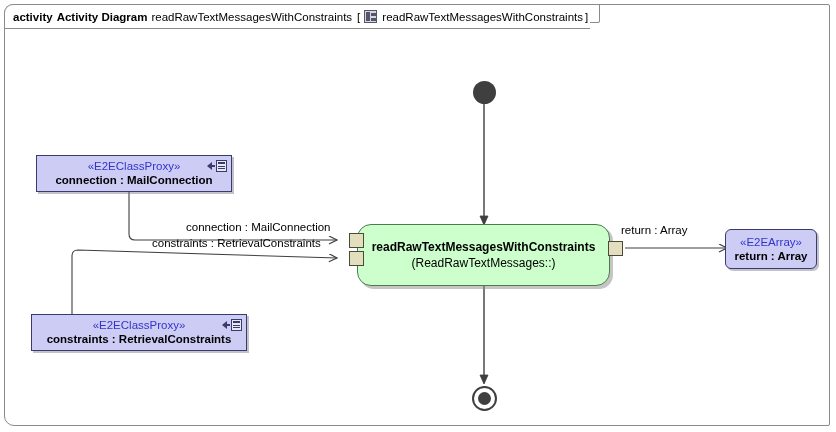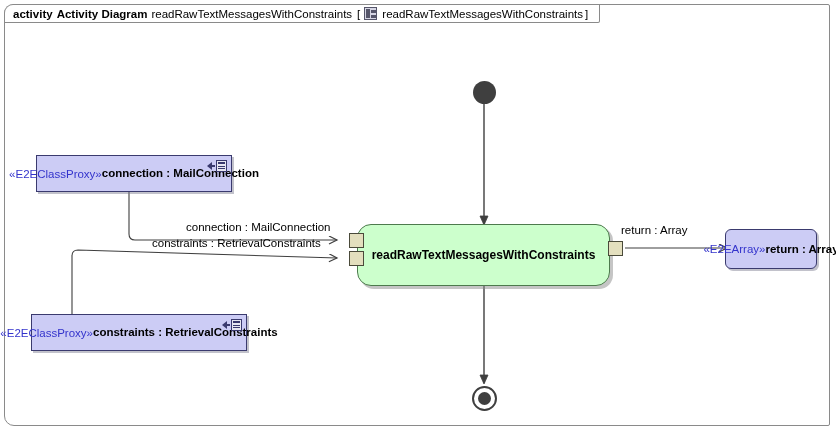--- a/index.html
+++ b/index.html
@@ -31,21 +31,21 @@
     background:
       radial-gradient(circle, #9a9a9a 0.6px, transparent 0.7px) 0 0 / 12px 12px;
     background-color: #ffffff;
   }
 
   
   .frame-header {
     position: absolute;
     left: 4px;
     top: 4px;
-    height: 19px;
+    height: 25px;
     box-sizing: border-box;
     background: #ffffff;
     border: 1px solid #8a8a8a;
     border-top-left-radius: 9px;
     border-right: none;
     display: flex;
     align-items: center;
     padding: 0 0 0 8px;
     white-space: nowrap;
     font-size: 11.5px;
@@ -113,21 +113,21 @@
     position: absolute;
     box-sizing: border-box;
   }
 
   
   .objnode {
     background: #ccccf5;
     border: 1px solid #3a3a6e;
     box-shadow: 2px 2px 0 0 rgba(120,120,140,0.45);
     display: flex;
-    flex-direction: row;
+    flex-direction: column;
     justify-content: center;
     align-items: center;
     z-index: 4;
   }
   .stereotype {
     color: #3333cc;
     font-size: 11.5px;
     line-height: 14px;
     white-space: nowrap;
   }
@@ -337,20 +337,21 @@
     </span>
   </div>
 
   <div class="node objnode" style="left:725px; top:229px; width:92px; height:40px;border-radius:6px;">
     <span class="stereotype">«E2EArray»</span>
     <span class="objlabel">return : Array</span>
   </div>
 
   <div class="node action" style="left:357px; top:224px; width:253px; height:62px;">
     <span class="action-name">readRawTextMessagesWithConstraints</span>
+    <span class="action-sub">(ReadRawTextMessages::)</span>
   </div>
 
   <div class="pin" style="left:349px; top:233px;"></div>
   <div class="pin" style="left:349px; top:251px;"></div>
   <div class="pin" style="left:608px; top:241px;"></div>
 
   <div class="edge-label" style="left:186px; top:221px;">connection : MailConnection</div>
 
   <div class="edge-label" style="left:152px; top:237px;">constraints : RetrievalConstraints</div>
 

